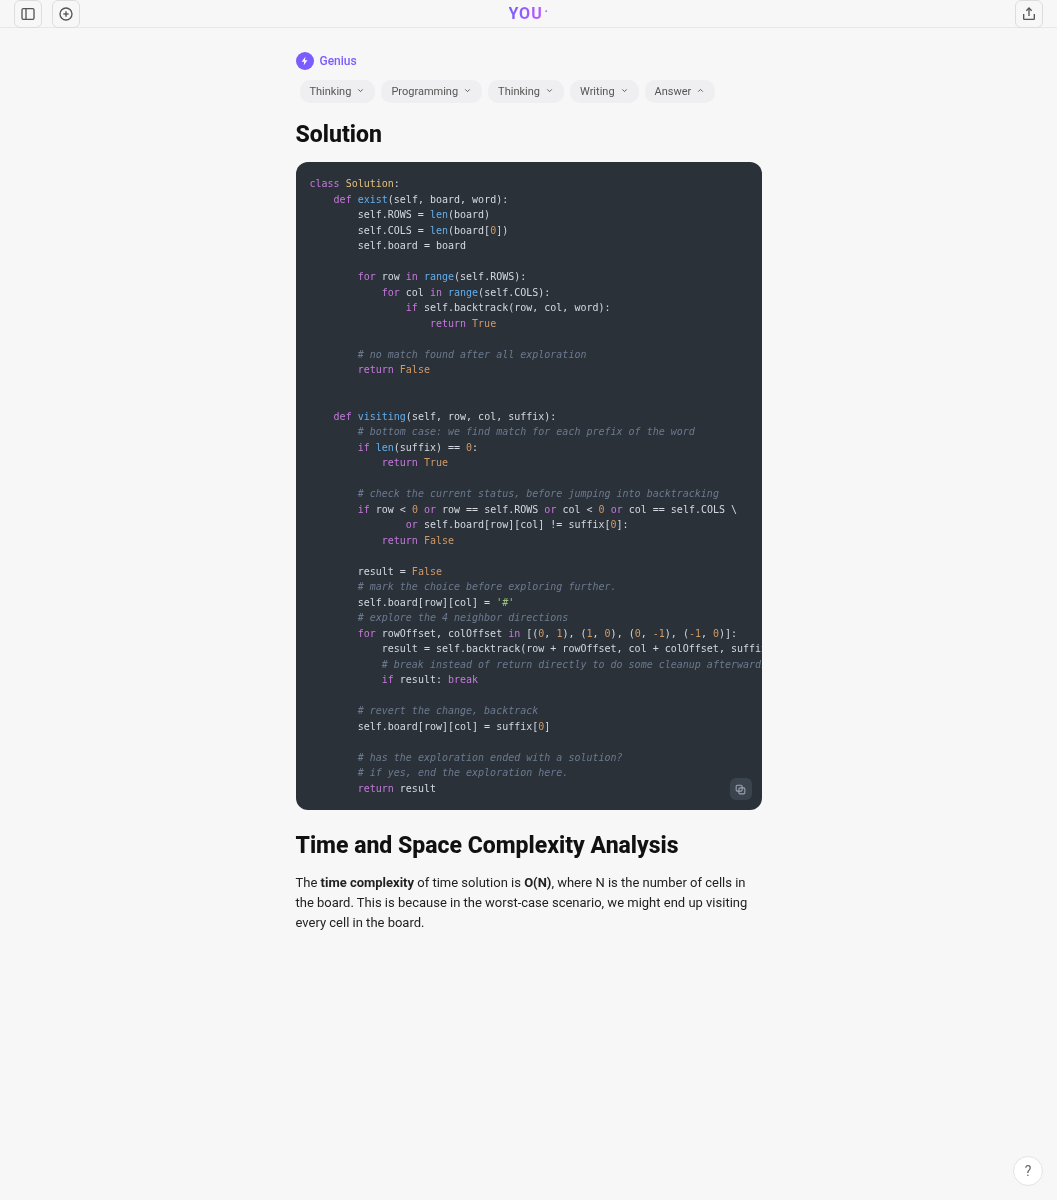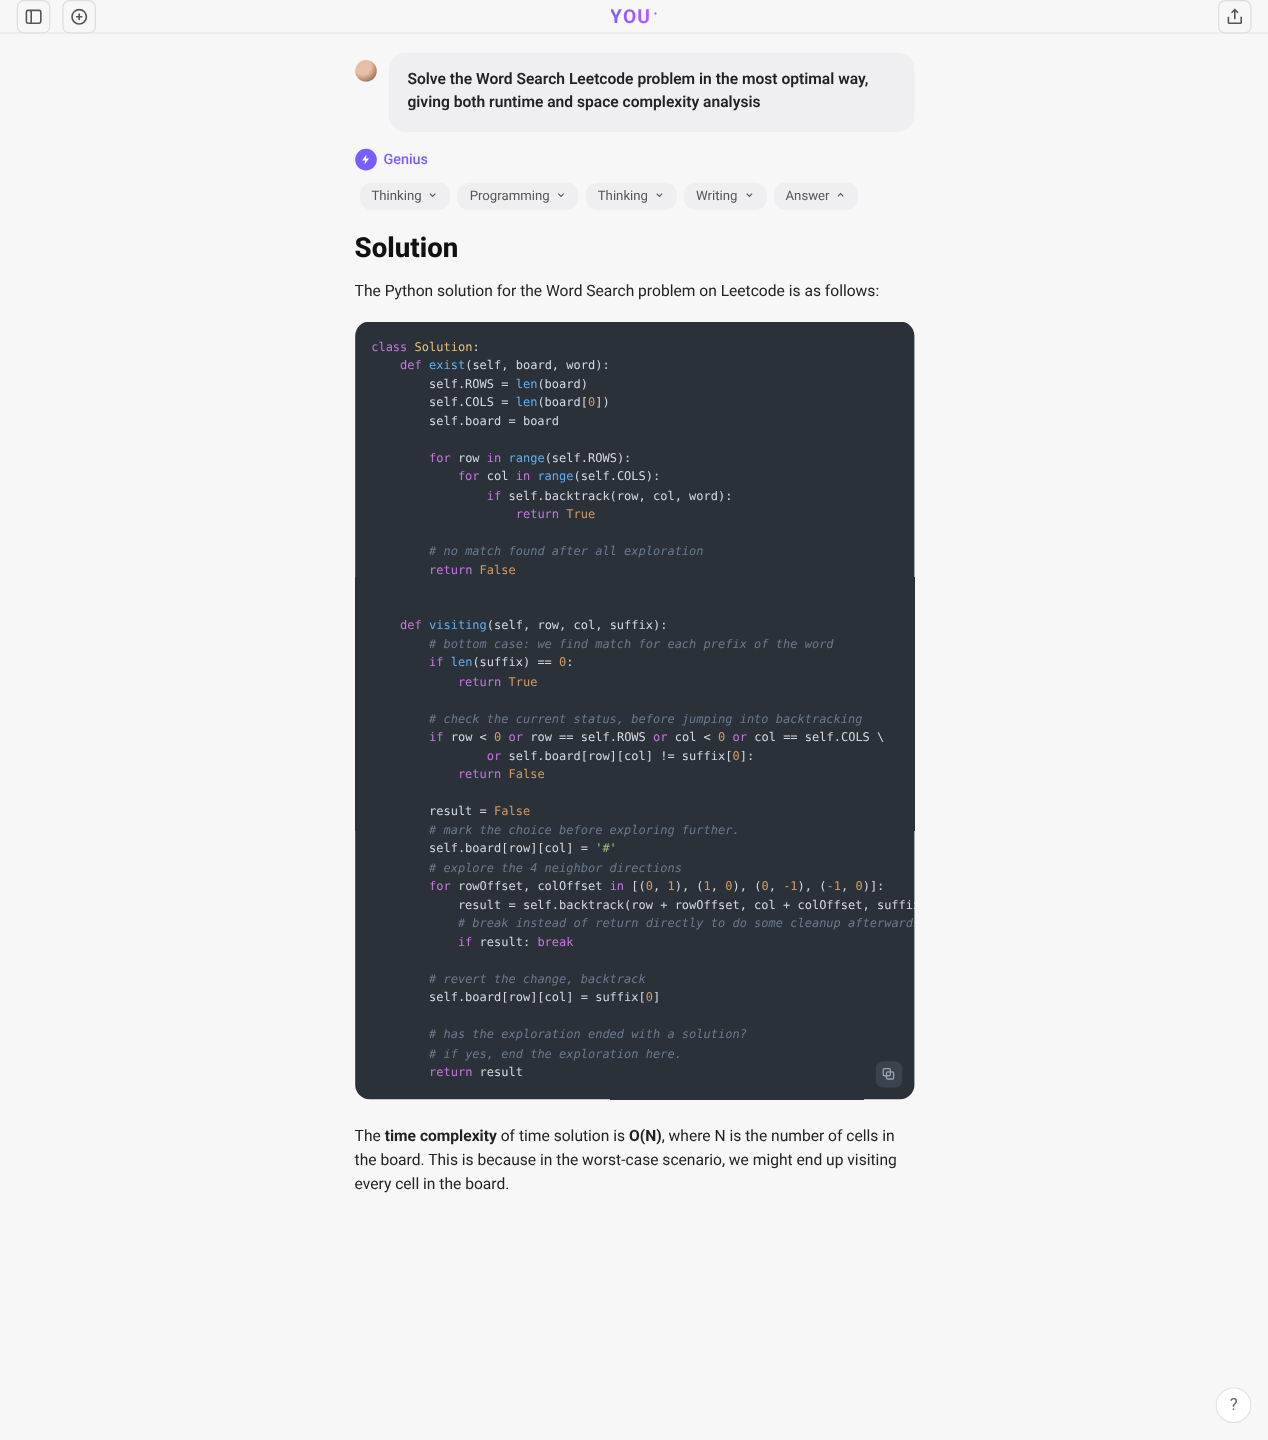--- a/index.html
+++ b/index.html
@@ -226,24 +226,20 @@
           <path d="M4 12v7a1 1 0 0 0 1 1h14a1 1 0 0 0 1-1v-7"></path>
           <polyline points="8 7 12 3 16 7"></polyline>
           <line x1="12" y1="3" x2="12" y2="15"></line>
         </svg>
     </div>
   </div>
 </div>
 
 <div class="main">
 
-  <div class="user-row">
-    <div class="avatar"></div>
-    <div class="user-bubble">Solve the Word Search Leetcode problem in the most optimal way, giving both runtime and space complexity analysis</div>
-  </div>
 
   <div class="genius-row">
     <div class="genius-icon">
       <svg width="10" height="10" viewBox="0 0 24 24" fill="currentColor">
           <path d="M13 2 4 14h6l-1 8 9-12h-6z"></path>
         </svg>
     </div>
     <span class="genius-label">Genius</span>
   </div>
 
@@ -274,21 +270,20 @@
       </div>
       <div class="chip">
         <span>Answer</span>
         <span><svg viewBox="0 0 24 24" fill="none" stroke="currentColor" stroke-width="2.5">
             <polyline points="6 15 12 9 18 15"></polyline>
           </svg></span>
       </div>
     </div>
 
   <h2 class="sec-title">Solution</h2>
-  <p class="body-text">The Python solution for the Word Search problem on Leetcode is as follows:</p>
 
   <div class="code-block">
     <div class="copy-btn">
       <svg width="13" height="13" viewBox="0 0 24 24" fill="none" stroke="currentColor" stroke-width="2">
           <rect x="9" y="9" width="11" height="11" rx="2"></rect>
           <rect x="4" y="4" width="11" height="11" rx="2"></rect>
         </svg>
     </div>
 <pre class="code"><span class="tok-kw">class</span> <span class="tok-cls">Solution</span>:
     <span class="tok-kw">def</span> <span class="tok-fn">exist</span>(self, board, word):
@@ -325,19 +320,20 @@
             <span class="tok-kw">if</span> result: <span class="tok-kw">break</span>
 
         <span class="tok-cmt"># revert the change, backtrack</span>
         self.board[row][col] = suffix[<span class="tok-num">0</span>]
 
         <span class="tok-cmt"># has the exploration ended with a solution?</span>
         <span class="tok-cmt"># if yes, end the exploration here.</span>
         <span class="tok-kw">return</span> result</pre>
   </div>
 
+  <h2 class="sec-title">Time and Space Complexity Analysis</h2>
   <p class="body-text">
     <span>The </span><strong>time complexity</strong><span> of time solution is </span><strong>O(N)</strong><span>, where N is the number of cells in the board. This is because in the worst-case scenario, we might end up visiting every cell in the board.</span>
   </p>
 
 </div>
 
 <div class="help-fab">?</div>
 
 </body></html>

